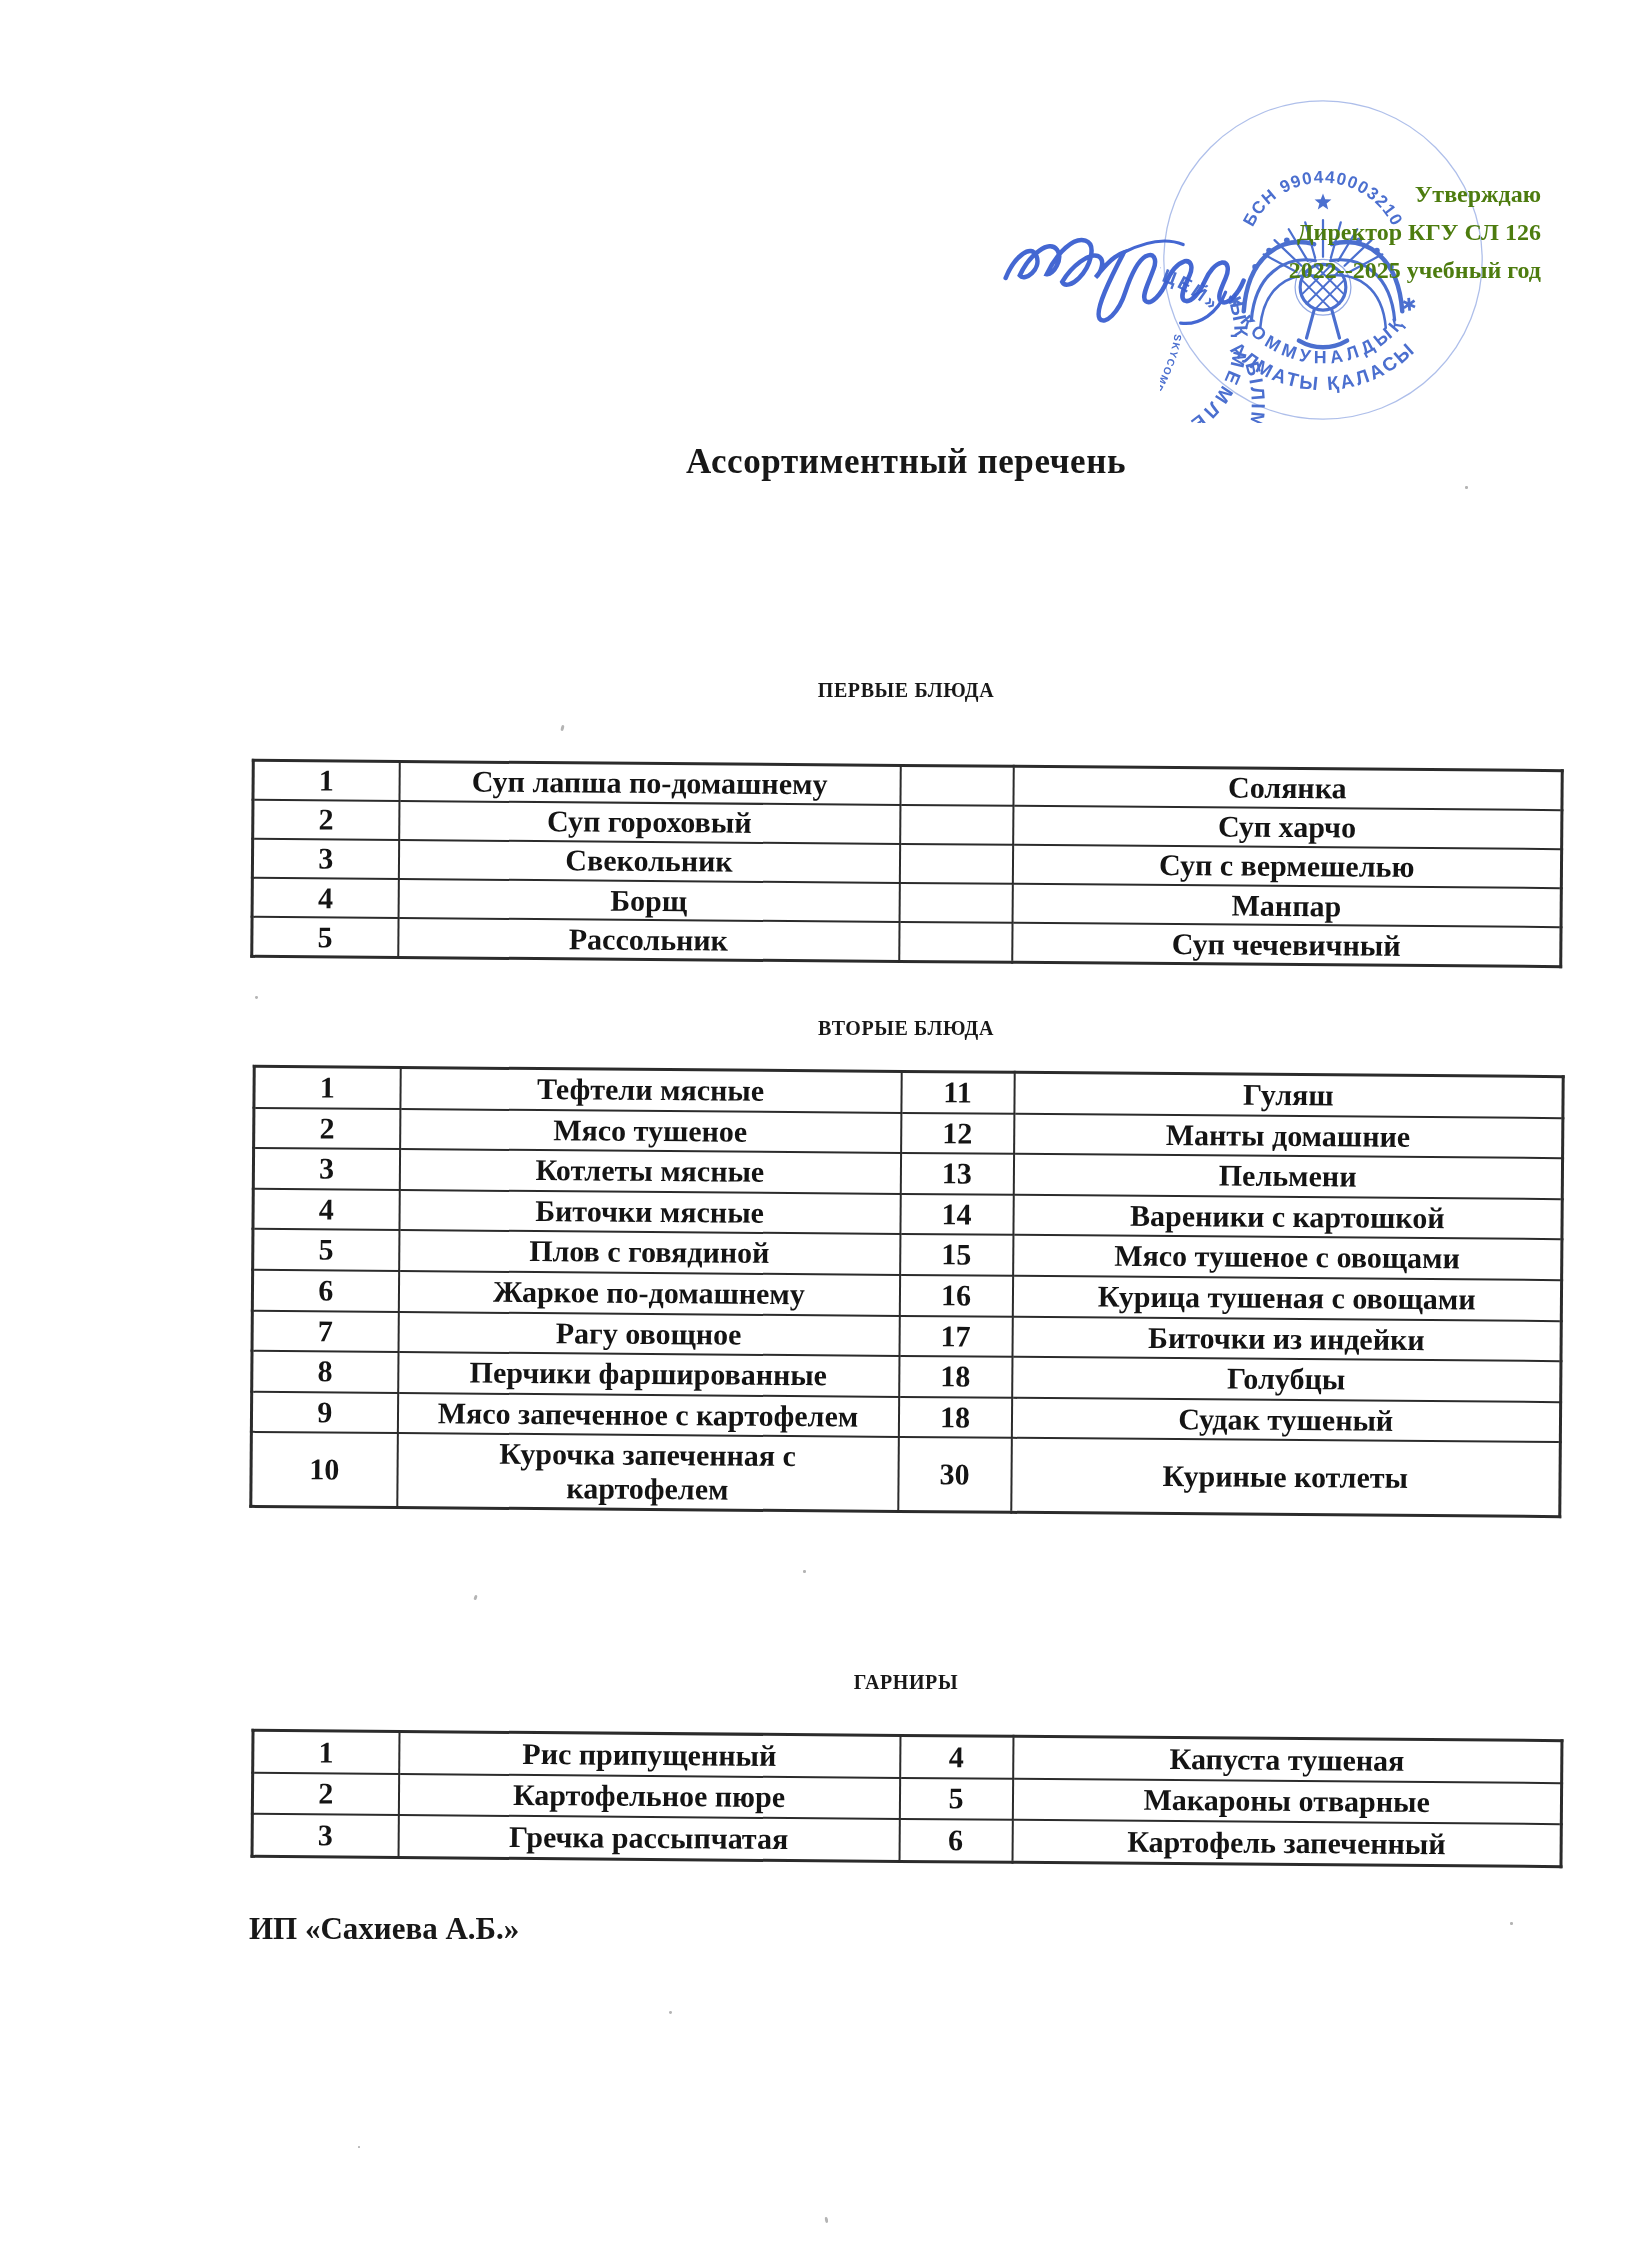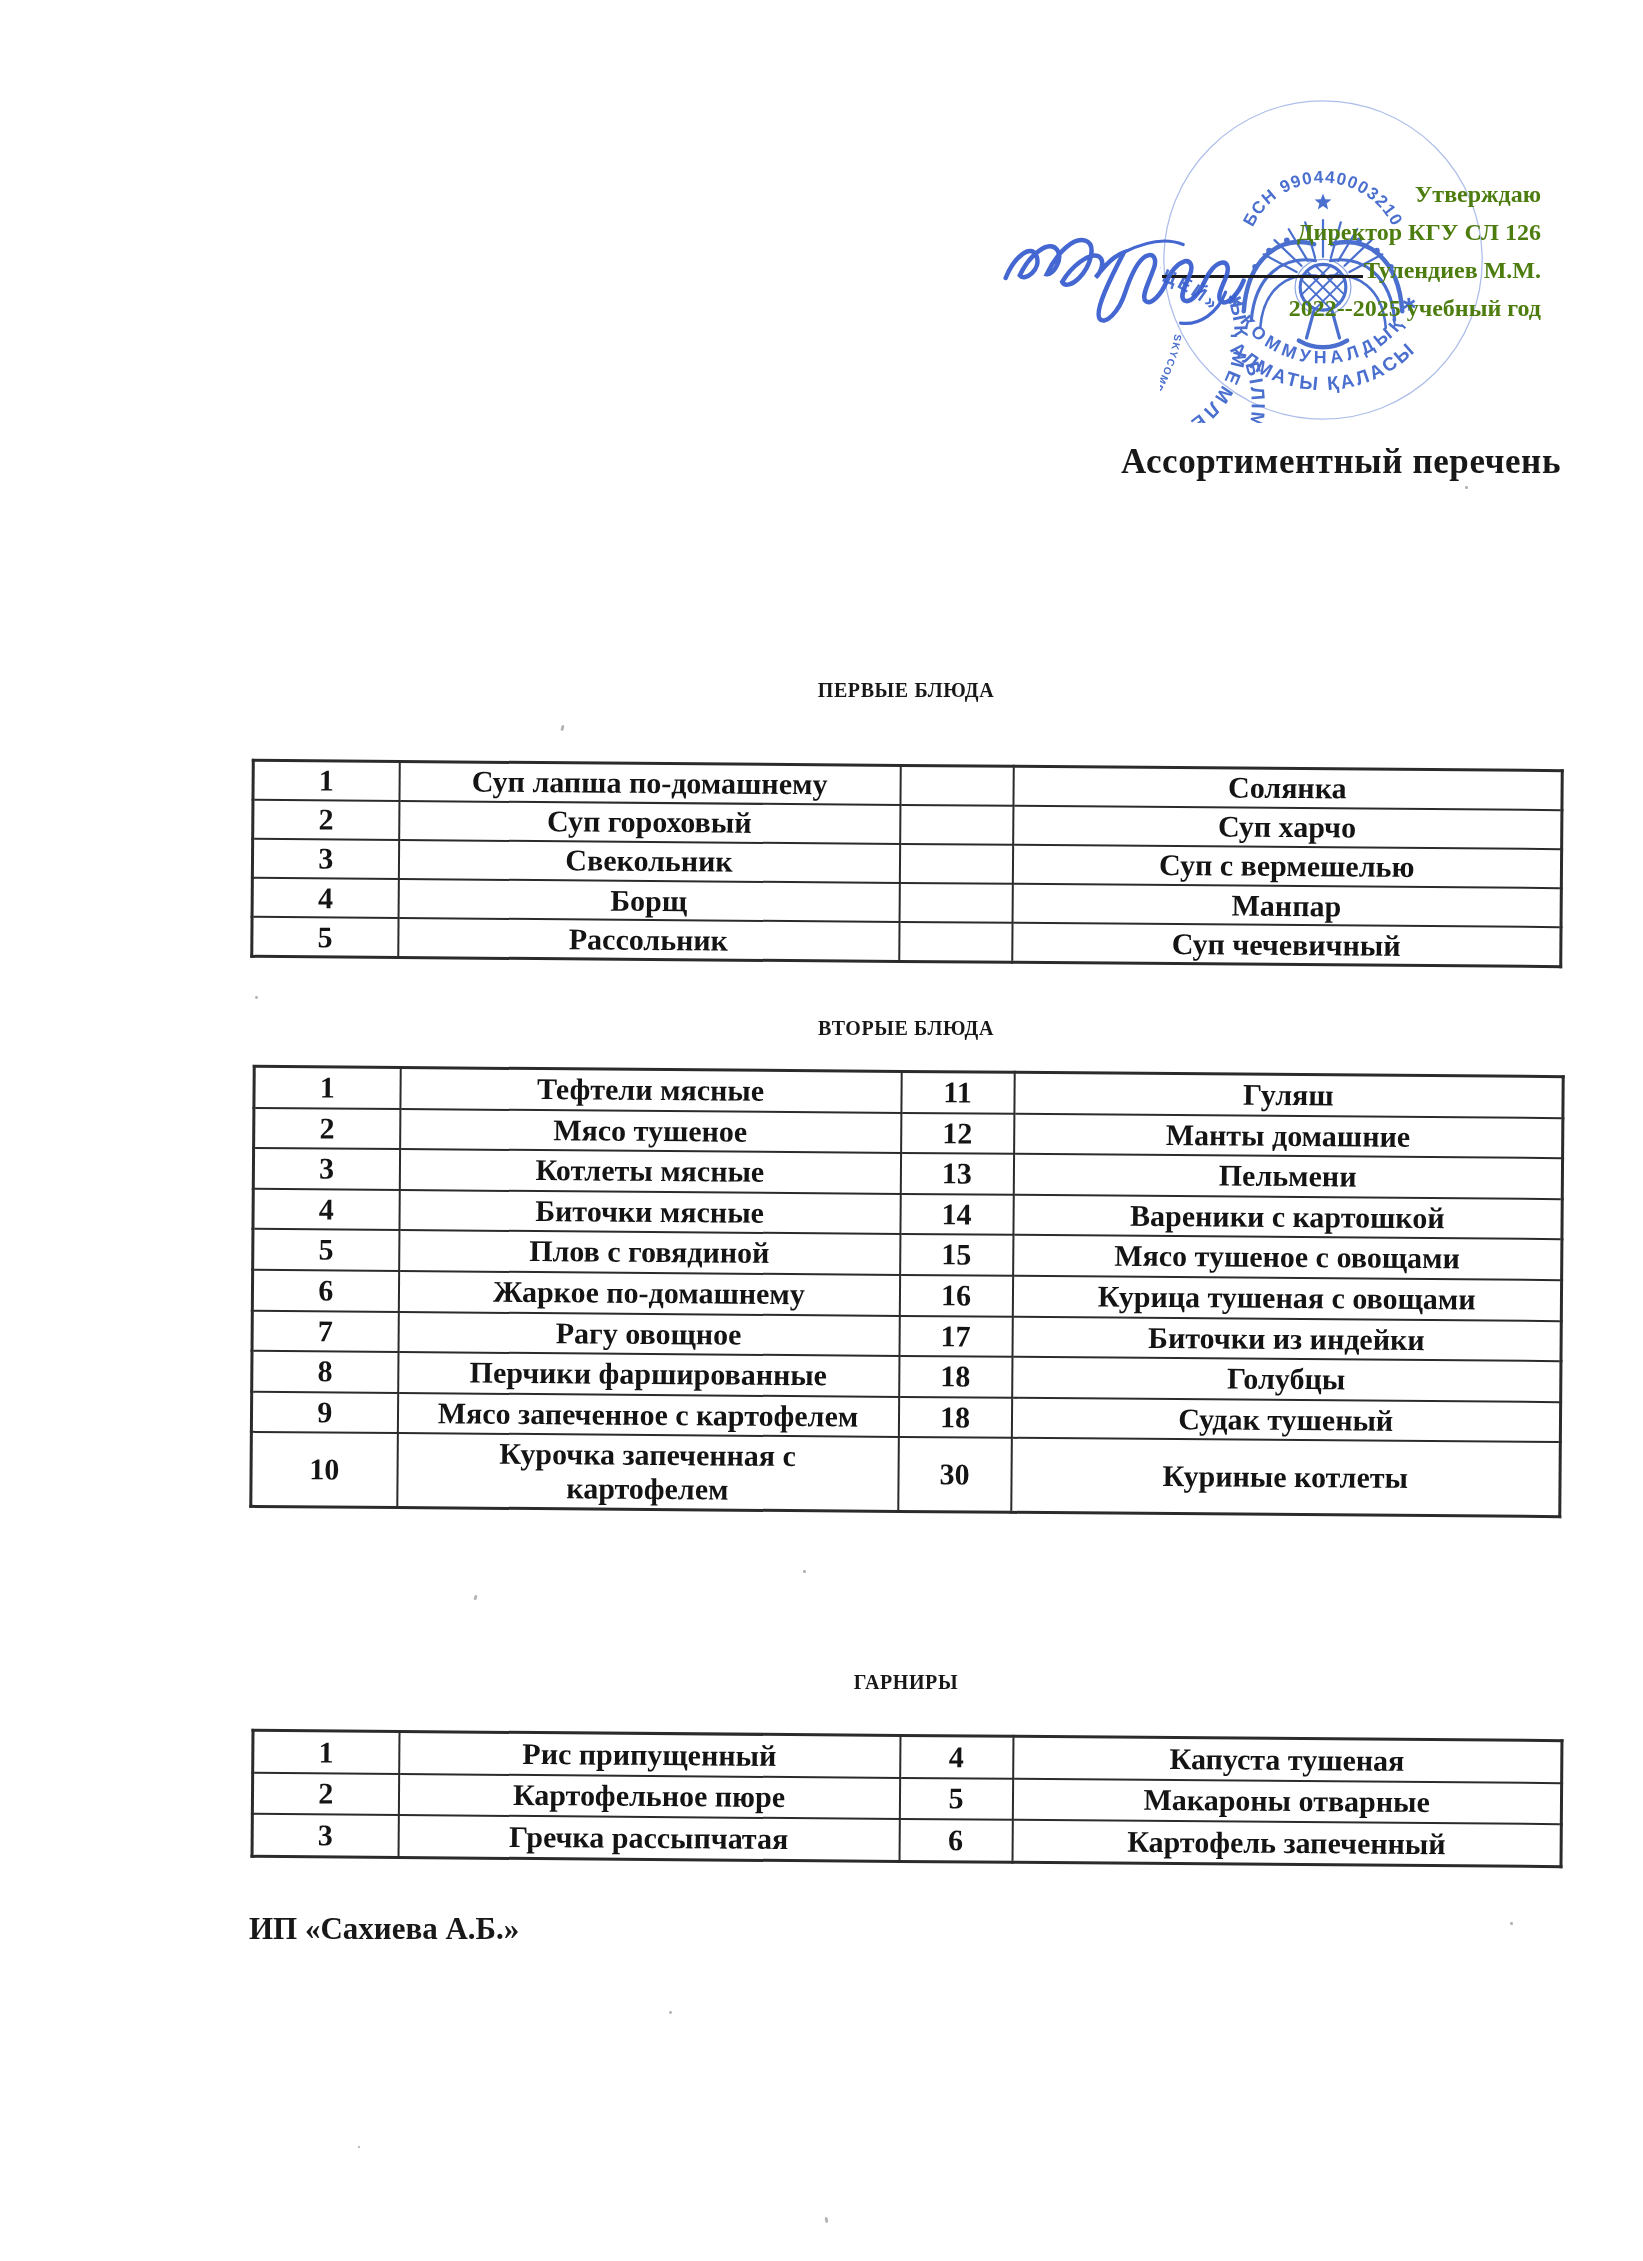--- a/index.html
+++ b/index.html
@@ -10,21 +10,21 @@
   
   .stamp-svg{position:absolute;left:1160px;top:97px;width:326px;height:326px;z-index:1;}
   .stamp-text{font-family:"Liberation Sans","DejaVu Sans",sans-serif;font-weight:bold;fill:#3c63cb;}
   .approval{
     position:absolute;top:175px;right:103px;z-index:2;text-align:right;
     font-size:24px;font-weight:bold;line-height:38px;white-space:nowrap;color:#4d7c0f;
   }
   .sig-underline{display:inline-block;width:201px;height:5.2px;border-bottom:3.9px solid #1c1c1c;margin-right:1.3px;}
   .sig-svg{position:absolute;left:999px;top:215px;width:322px;height:119px;z-index:3;}
   
-  .doc-title{position:absolute;left:251px;top:442px;width:1310px;text-align:right;
+  .doc-title{position:absolute;left:251px;top:442px;width:1310px;text-align:center;
     font-size:35px;font-weight:bold;letter-spacing:0.6px;}
   .section-heading{position:absolute;left:251px;width:1310px;text-align:center;
     font-size:20px;font-weight:bold;letter-spacing:0.6px;}
   #heading-first{top:679px;} #heading-second{top:1017px;} #heading-garnish{top:1671px;}
   
   .menu-table{
     position:absolute;left:251px;width:1310px;border-collapse:collapse;table-layout:fixed;
     border:3.9px solid #2b2b2b;transform:rotate(0.45deg);transform-origin:center;
   }
   #table-first{top:764px;} #table-second{top:1070px;} #table-garnish{top:1734px;}
@@ -123,21 +123,20 @@
           <line x1="271" y1="336" x2="283" y2="380" stroke-width="5"></line>
           <path d="M 219,384 C 243,398 271,398 295,384" stroke-width="7"></path>
         </g>
       </g>
     </g>
   </svg>
 
   <div class="approval">
     <div>Утверждаю</div>
     <div>Директор КГУ СЛ 126</div>
-    <div><span class="sig-underline"></span><span>Тулендиев М.М.</span></div>
     <div>2022--2025 учебный год</div>
   </div>
 
   <svg class="sig-svg" viewBox="0 0 500 185">
     <g fill="none" stroke="#3a5fd0" stroke-width="7" stroke-linecap="round" opacity="0.95">
       <path d="M 10,98 C 24,64 50,44 58,64 C 66,84 40,104 32,94 C 48,60 78,38 90,54 C 100,68 84,94 74,92 C 90,58 116,34 134,40 C 152,46 142,80 124,98 C 114,108 102,112 98,104 C 112,80 140,58 154,64 C 166,70 158,90 150,97 C 163,80 180,62 194,58 C 174,96 148,148 156,161 C 164,172 186,152 196,120 C 204,96 214,72 228,64 C 240,58 246,68 240,84 C 232,106 220,128 228,134 C 236,140 252,124 260,104 C 266,90 276,76 288,72 C 298,70 302,80 296,94 C 288,112 280,128 288,133 C 298,138 312,120 320,102 C 326,88 336,76 346,74 C 356,73 358,84 352,98 C 344,116 338,130 346,135 C 356,140 372,122 380,102"></path>
       <path d="M 194,58 C 230,40 262,36 286,46" stroke-width="5"></path>
       <path d="M 352,120 C 340,152 312,172 282,168" stroke-width="5"></path>
     </g>
   </svg>

